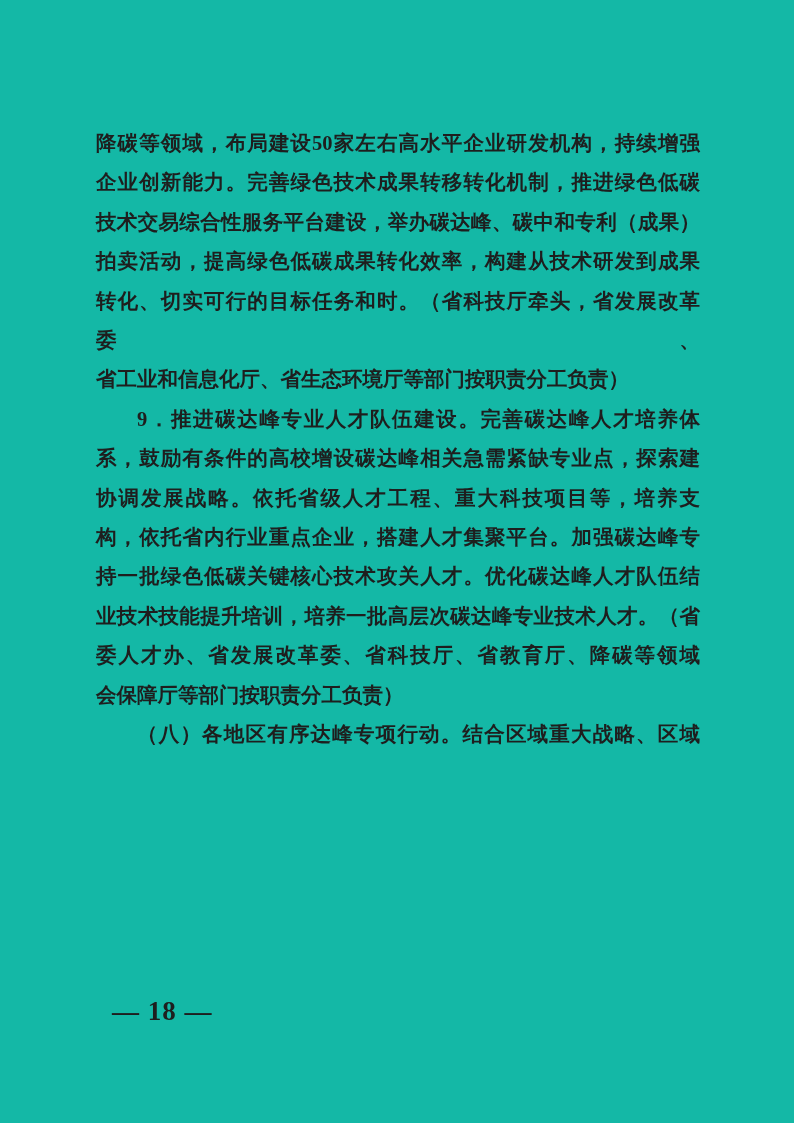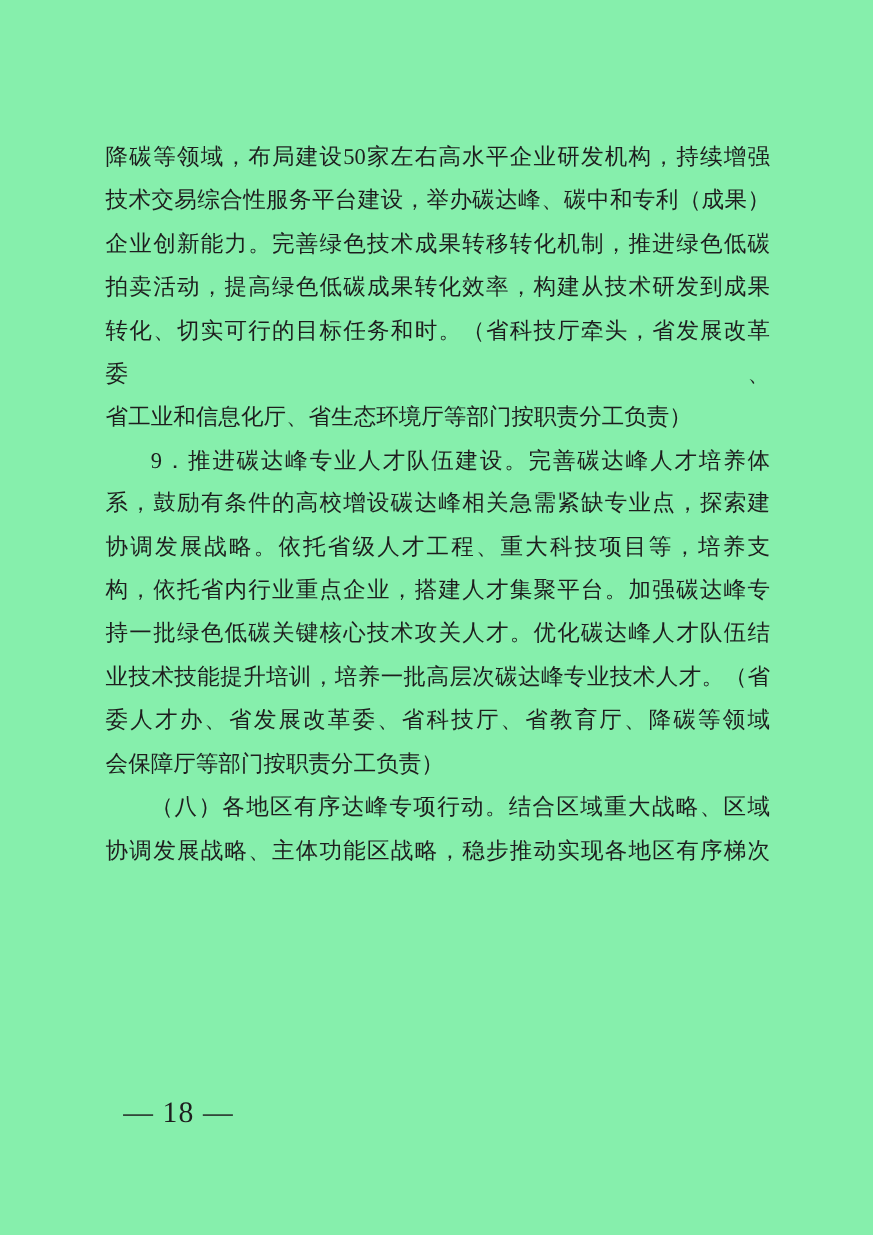--- a/index.html
+++ b/index.html
@@ -10,21 +10,22 @@
     width: 794px;
     height: 1123px;
     background: #ffffff;
     position: relative;
     overflow: hidden;
     font-family: "Liberation Serif", "DejaVu Serif", serif;
   }
   .page {
     position: absolute;
     inset: 0;
-    background: #86efac;
+    background: #14b8a6;
+    font-weight: bold;
   }
   .text-block {
     position: absolute;
     left: 96px;
     top: 124px;
     width: 604px;
     color: #1e1e1e;
     font-size: 20.5px;
     line-height: 39.4px;
   }
@@ -52,35 +53,34 @@
     white-space: pre;
   }
 </style>
 </head>
 <body>
 
 <div class="page">
   <div class="text-block">
       <div class="paragraph">
         <div class="line">降碳等领域，布局建设50家左右高水平企业研发机构，持续增强</div>
+        <div class="line">企业创新能力。完善绿色技术成果转移转化机制，推进绿色低碳</div>
         <div class="line">技术交易综合性服务平台建设，举办碳达峰、碳中和专利（成果）</div>
-        <div class="line">企业创新能力。完善绿色技术成果转移转化机制，推进绿色低碳</div>
         <div class="line">拍卖活动，提高绿色低碳成果转化效率，构建从技术研发到成果</div>
         <div class="line">转化、切实可行的目标任务和时。（省科技厅牵头，省发展改革委、</div>
         <div class="line last">省工业和信息化厅、省生态环境厅等部门按职责分工负责）</div>
       </div>
       <div class="paragraph">
         <div class="line indent">9．推进碳达峰专业人才队伍建设。完善碳达峰人才培养体</div>
         <div class="line">系，鼓励有条件的高校增设碳达峰相关急需紧缺专业点，探索建</div>
         <div class="line">协调发展战略。依托省级人才工程、重大科技项目等，培养支</div>
         <div class="line">构，依托省内行业重点企业，搭建人才集聚平台。加强碳达峰专</div>
         <div class="line">持一批绿色低碳关键核心技术攻关人才。优化碳达峰人才队伍结</div>
         <div class="line">业技术技能提升培训，培养一批高层次碳达峰专业技术人才。（省</div>
         <div class="line">委人才办、省发展改革委、省科技厅、省教育厅、降碳等领域</div>
         <div class="line last">会保障厅等部门按职责分工负责）</div>
       </div>
       <div class="paragraph">
         <div class="line indent">（八）各地区有序达峰专项行动。结合区域重大战略、区域</div>
-        <div class="line">协调发展战略、主体功能区战略，稳步推动实现各地区有序梯次</div>
       </div>
     </div>
   <div class="page-number">— 18 —</div>
 </div>
 
 </body></html>

